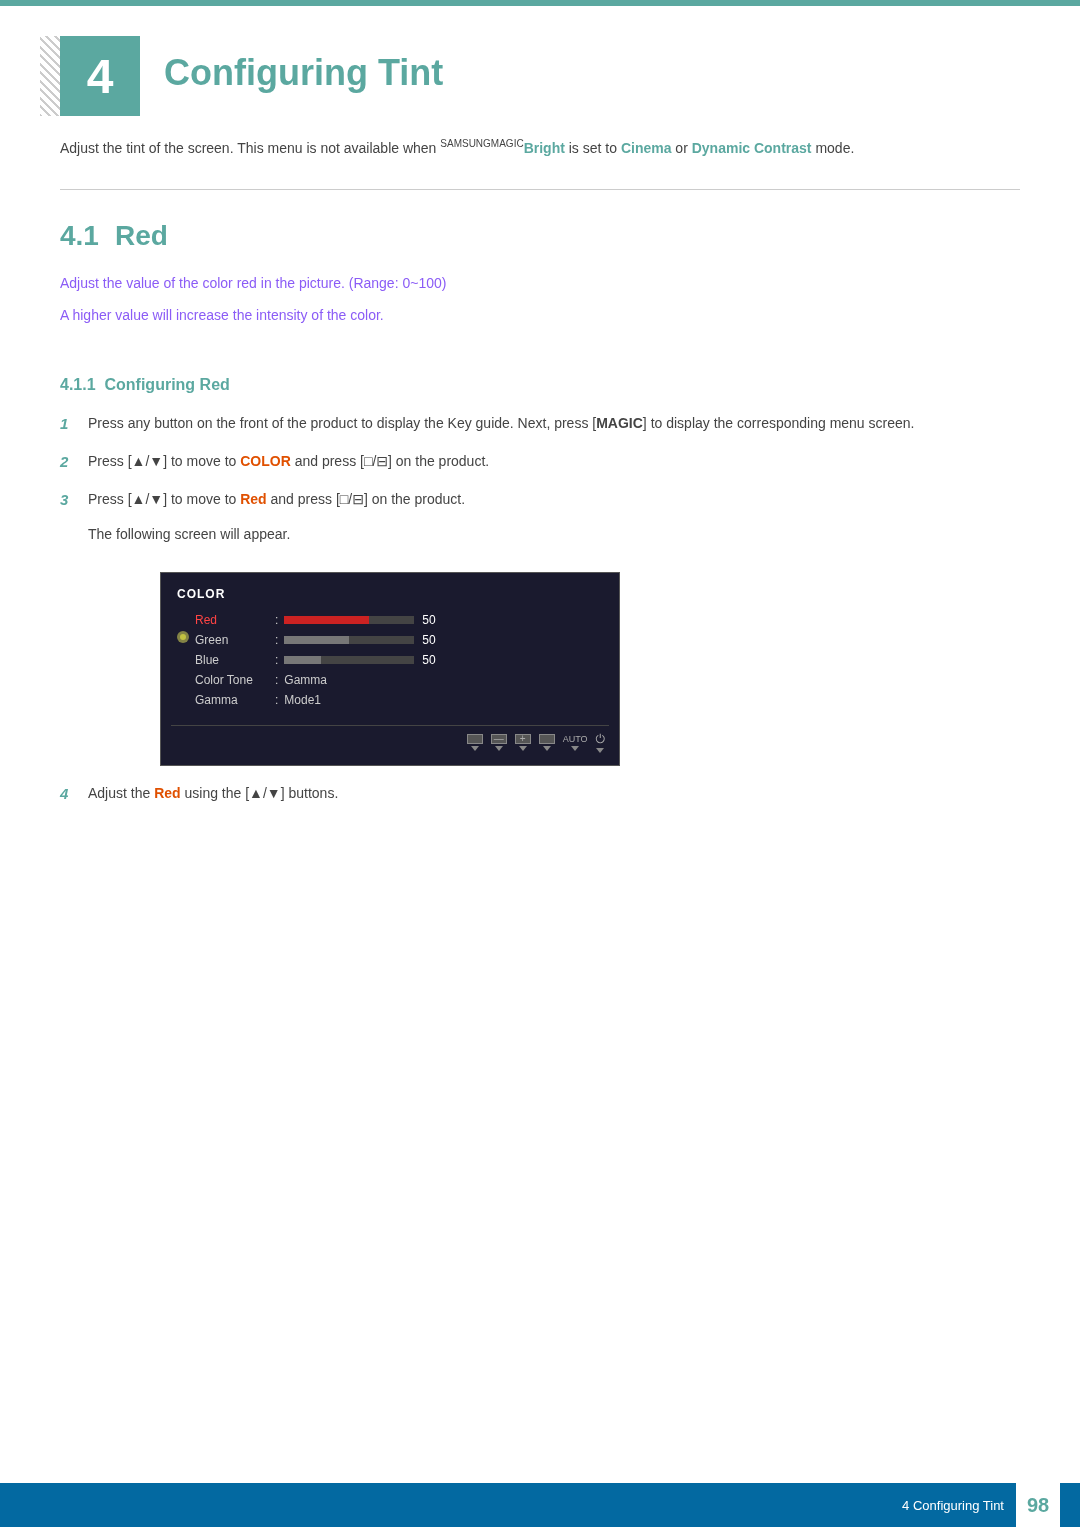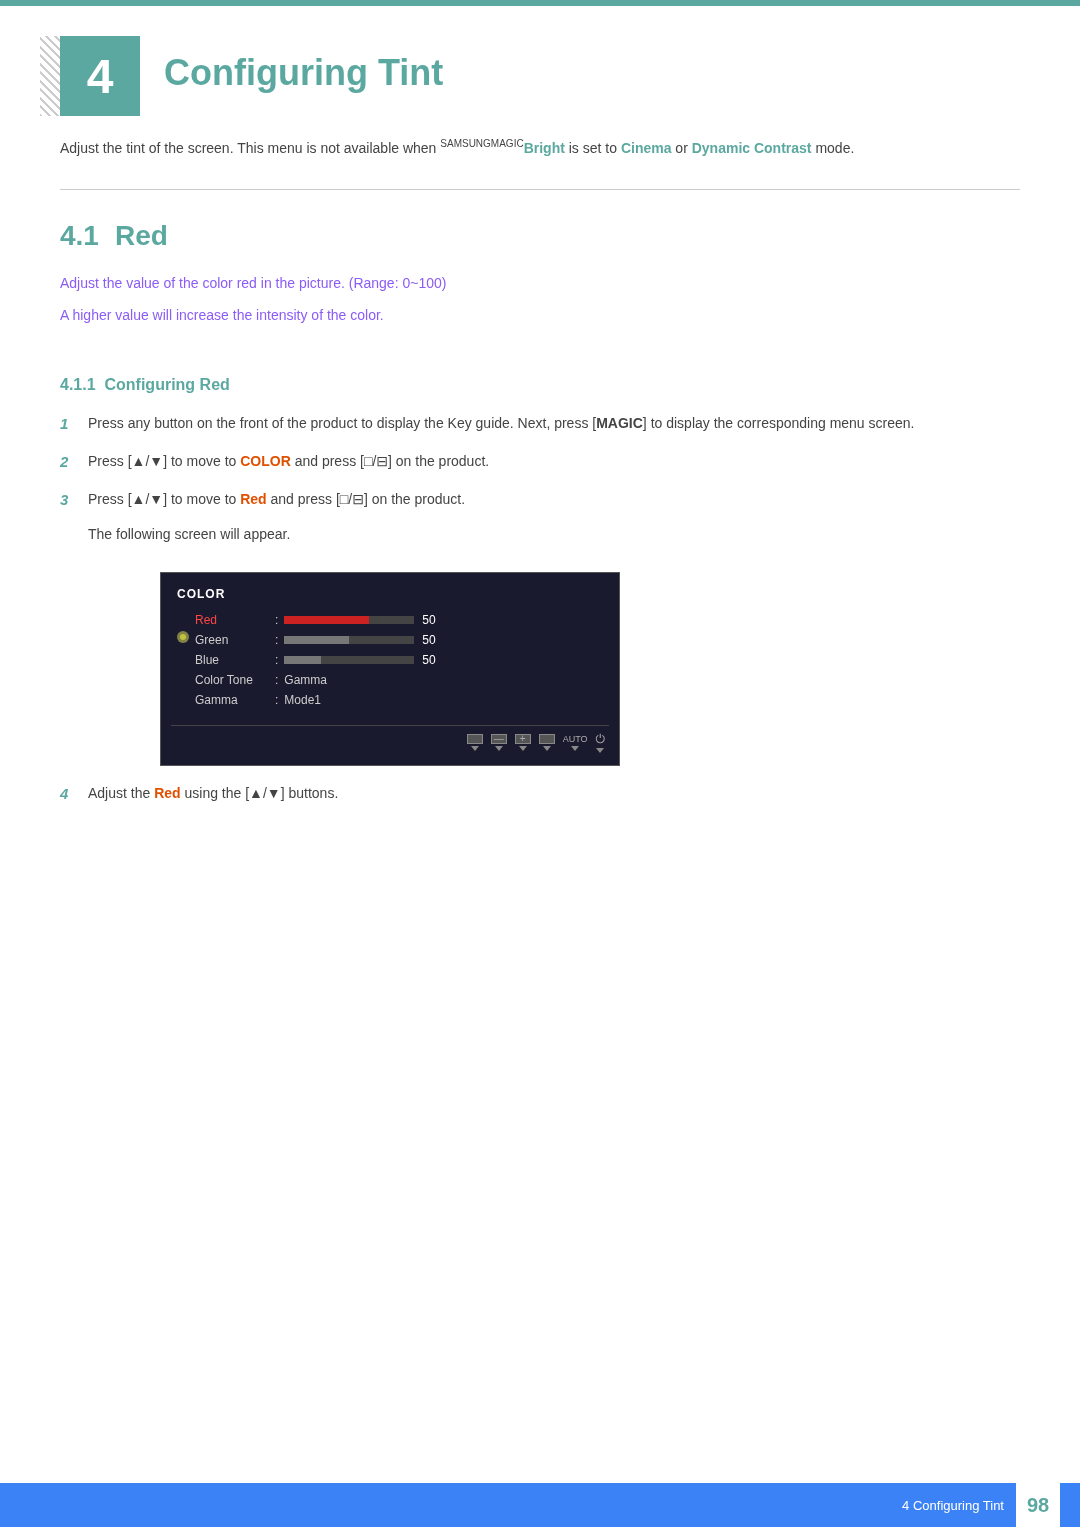--- a/index.html
+++ b/index.html
@@ -272,21 +272,21 @@
       margin-bottom: 14px;
     }
 
     
     .footer {
       position: absolute;
       bottom: 0;
       left: 0;
       width: 100%;
       height: 44px;
-      background: #3b82f6;
+      background: #0369a1;
       display: flex;
       align-items: center;
       justify-content: flex-end;
       padding-right: 20px;
       gap: 12px;
     }
 
     .footer-text {
       color: #fff;
       font-size: 13px;

